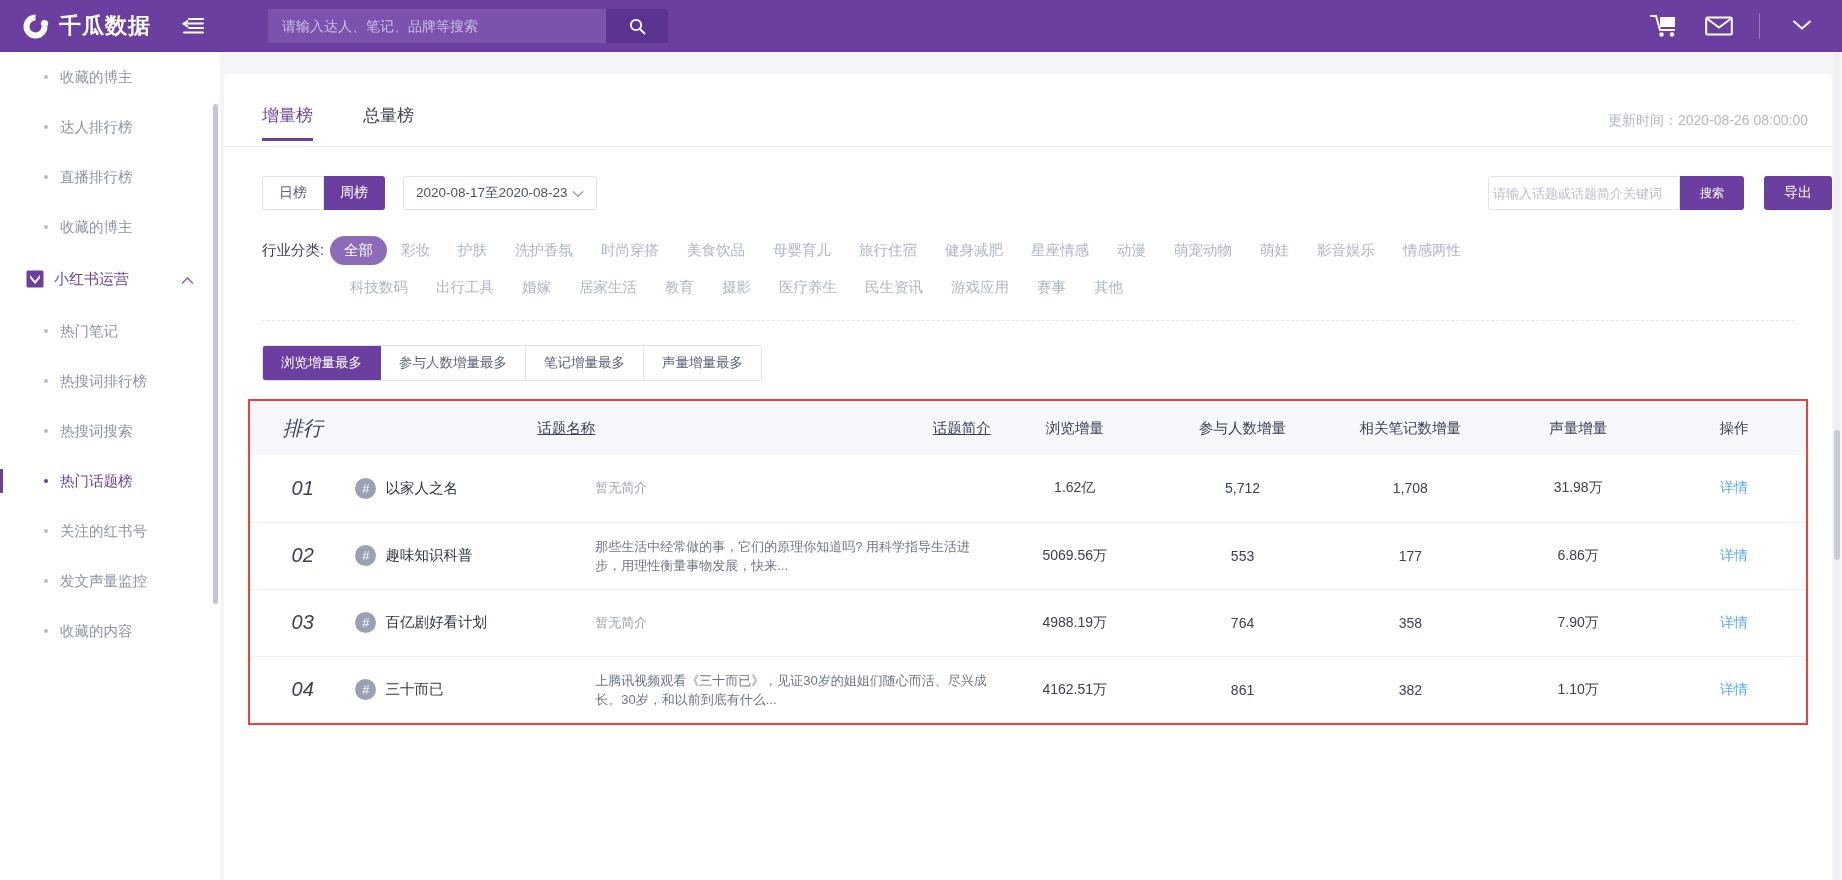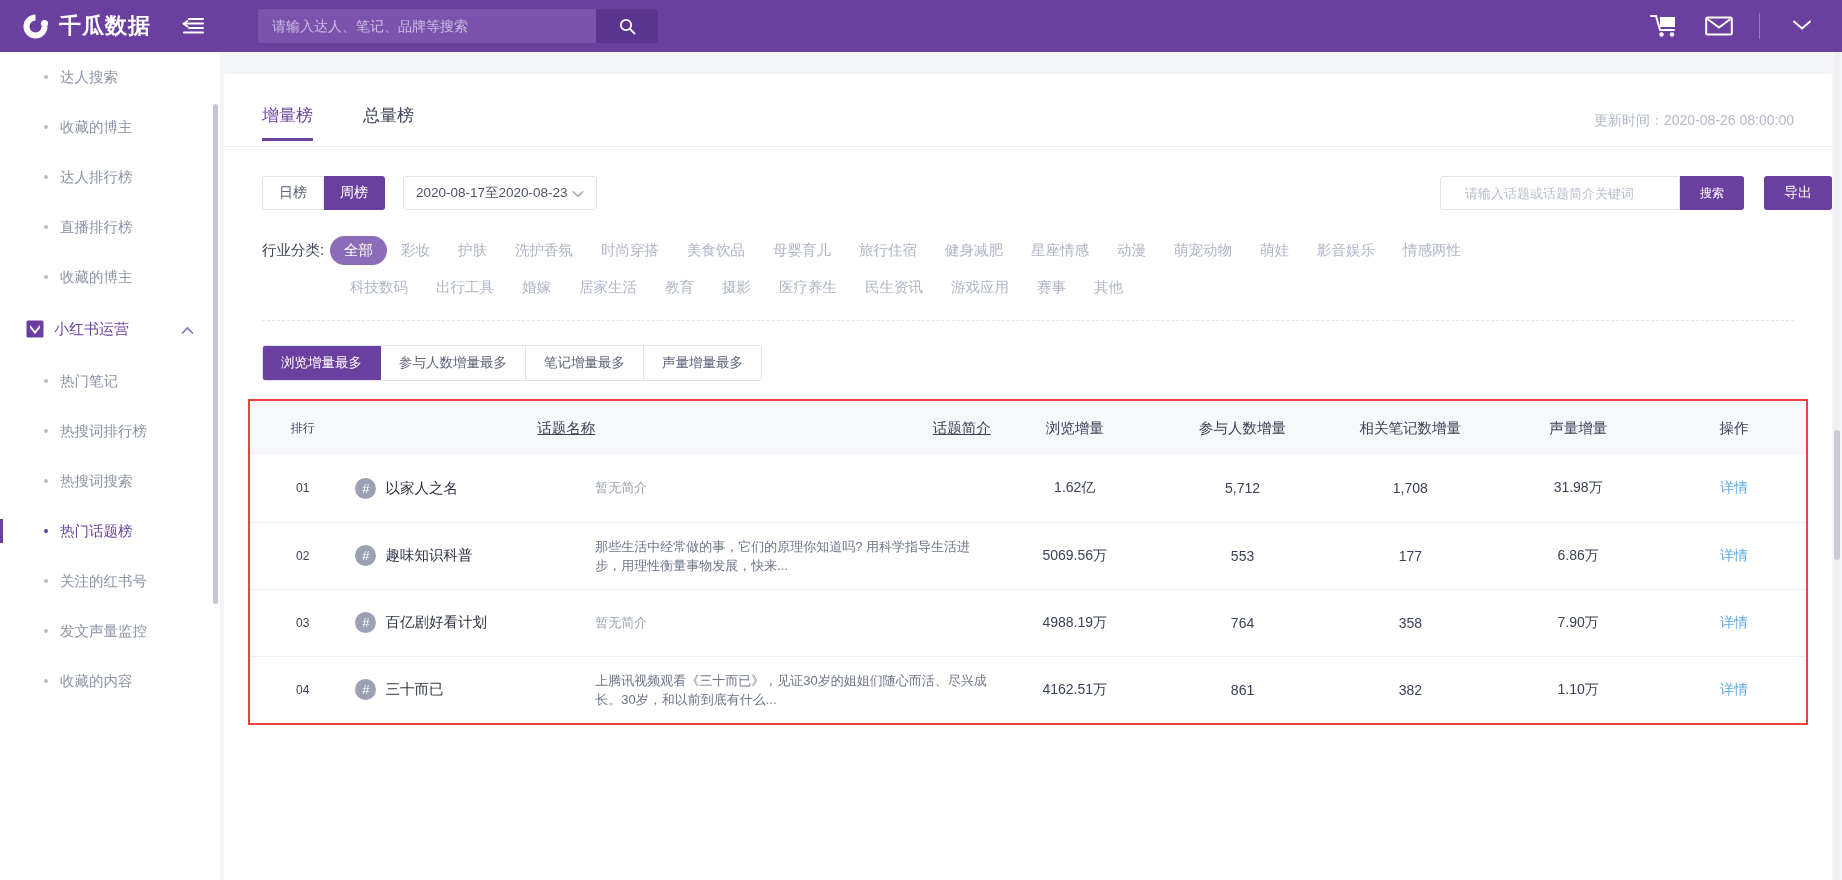--- a/index.html
+++ b/index.html
@@ -22,21 +22,21 @@
   }
   .brand-logo svg { display: block; }
   .brand-name {
     color: #ffffff; font-size: 22px; font-weight: bold; letter-spacing: 1px;
   }
   .collapse-icon {
     margin-left: 30px; width: 24px; height: 24px; cursor: pointer;
     display: flex; align-items: center; justify-content: center;
   }
   .search-wrap {
-    position: absolute; left: 258px; top: 9px; display: flex;
+    position: absolute; left: 268px; top: 9px; display: flex;
   }
   .search-input {
     width: 338px; height: 34px; border: none; outline: none;
     background: #7b52ae; color: #fff; font-size: 14px;
     padding: 0 14px; border-radius: 3px 0 0 3px;
   }
   .search-input::placeholder { color: #cbbde0; }
   .search-btn {
     width: 62px; height: 34px; background: #5b3391; border: none;
     border-radius: 0 3px 3px 0; cursor: pointer;
@@ -111,21 +111,21 @@
   .tab.active { color: #6b3fa0; }
   .tab.active::after {
     content: ""; position: absolute; left: 0; right: 0; bottom: 0;
     height: 3px; background: #6b3fa0;
   }
   .tab-divider {
     position: absolute; left: 0; right: 0; top: 72px; height: 1px;
     background: #eceef3;
   }
   .update-time {
-    position: absolute; right: 38px; top: 38px;
+    position: absolute; right: 24px; top: 38px;
     font-size: 14px; color: #b2b8c9;
   }
 
   
   .filter-row {
     display: flex; align-items: center;
     margin: 35px 0 0 38px; position: relative;
   }
   .seg { display: flex; }
   .seg-btn {
@@ -142,23 +142,23 @@
   .daterange {
     margin-left: 18px; width: 194px; height: 34px;
     border: 1px solid #e0e3ea; border-radius: 3px; background: #fff;
     display: flex; align-items: center; justify-content: space-between;
     padding: 0 12px; font-size: 13.5px; color: #4c5367; cursor: pointer;
   }
   .right-tools {
     position: absolute; right: 0; top: 0; display: flex; align-items: center;
   }
   .topic-input {
-    width: 240px; height: 34px; border: 1px solid #e0e3ea;
+    width: 192px; height: 34px; border: 1px solid #e0e3ea;
     border-radius: 3px 0 0 3px; outline: none; background: #fff;
-    font-size: 13px; color: #4c5367; padding: 0 24px;
+    font-size: 13px; color: #4c5367; padding: 0 4px;
   }
   .topic-input::placeholder { color: #b8bdcc; }
   .btn-search {
     height: 34px; padding: 0 20px; background: #6b3fa0; color: #fff;
     border: none; border-radius: 0 3px 3px 0; font-size: 12px;
     cursor: pointer;
   }
   .btn-export {
     height: 34px; padding: 0 20px; margin-left: 20px;
     background: #6b3fa0; color: #fff; border: none; border-radius: 3px;
@@ -210,21 +210,21 @@
     background: #f7f8fb; height: 54px; font-size: 14.5px;
     color: #3b4157; font-weight: normal; text-align: center;
   }
   thead th.al { text-align: right; text-decoration: underline; }
   tbody td {
     height: 67px; font-size: 14px; color: #3b4157;
     border-bottom: 1px solid #eef0f4; text-align: center;
     vertical-align: middle;
   }
   tbody tr:last-child td { border-bottom: none; }
-  .c-rank { width: 88px; font-size: 12px; color: #3b4157; }
+  .c-rank { width: 88px; font-style: italic; font-size: 20px; color: #3b4157; }
   .c-name { width: 200px; text-align: left; }
   .c-desc { width: 330px; text-align: left; }
   .c-num { width: 140px; }
   .c-act { width: 120px; }
   .topic-cell { display: flex; align-items: center; gap: 9px; }
   .hash {
     width: 21px; height: 21px; border-radius: 50%;
     background: #9aa1b2; color: #fff; font-size: 13px;
     display: flex; align-items: center; justify-content: center;
     flex: 0 0 auto;
@@ -301,24 +301,20 @@
         </svg>
       </span>
     </div>
   </div>
 
   <div class="sidebar">
     <div class="side-list">
 
       <div class="side-sub">
         <span class="dot"></span>
-        <span>达人搜索</span>
-      </div>
-      <div class="side-sub">
-        <span class="dot"></span>
         <span>收藏的博主</span>
       </div>
       <div class="side-sub">
         <span class="dot"></span>
         <span>达人排行榜</span>
       </div>
       <div class="side-sub">
         <span class="dot"></span>
         <span>直播排行榜</span>
       </div>

